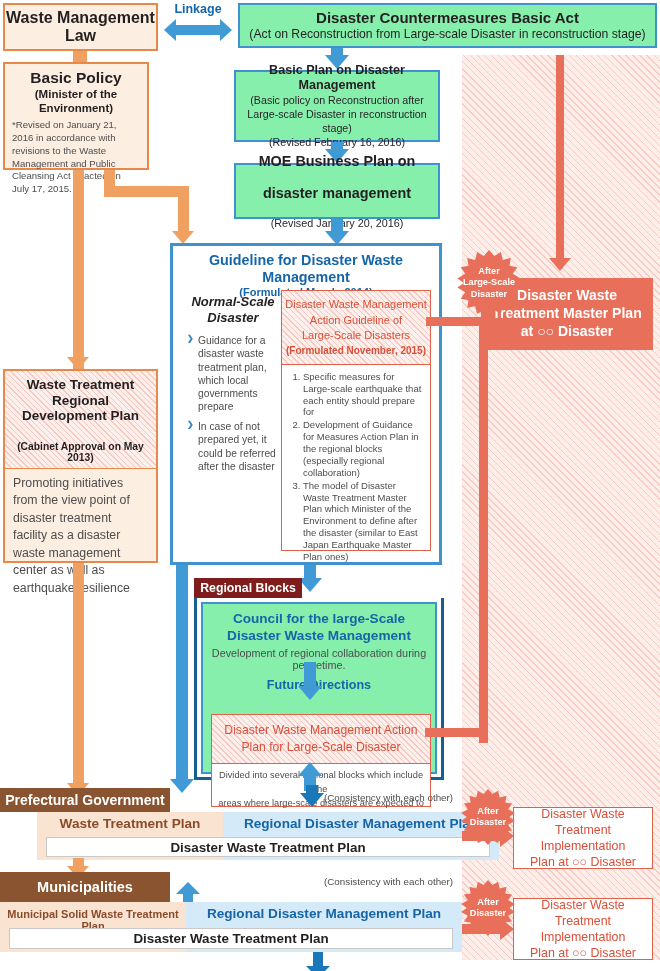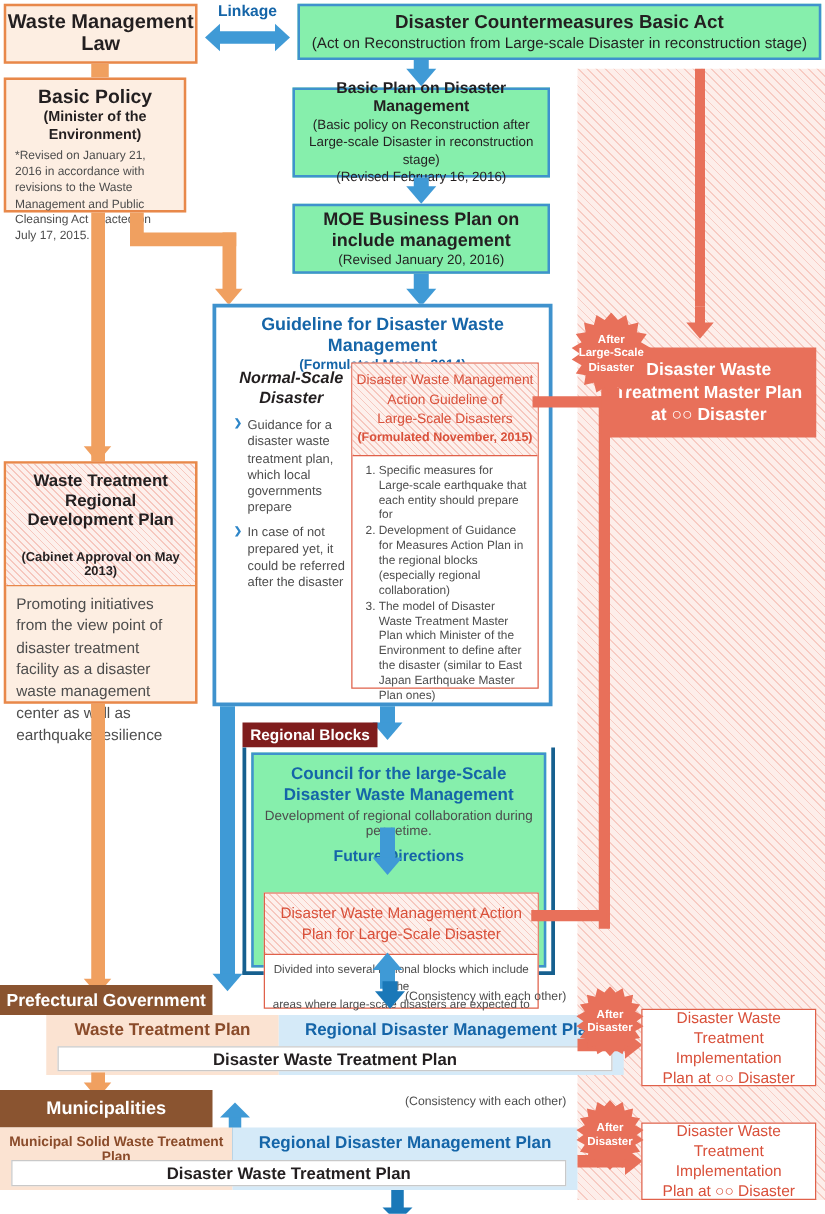--- a/index.html
+++ b/index.html
@@ -131,23 +131,23 @@
 <div class="abs bx-blue ctr" style="left:234px;top:70px;width:206px;height:72px;padding:4px 4px;">
   <div class="b t-dark" style="font-size:12.6px;line-height:1.2;">Basic Plan on Disaster Management</div>
   <div class="t-dark" style="font-size:10.7px;line-height:1.32;">(Basic policy on Reconstruction after</div>
   <div class="t-dark" style="font-size:10.7px;line-height:1.32;">Large-scale Disaster in reconstruction stage)</div>
   <div class="t-dark" style="font-size:10.7px;line-height:1.32;">(Revised February 16, 2016)</div>
 </div>
 
 <div class="abs bar-b" style="left:331px;top:142px;width:12px;height:8px;"></div>
 <div class="abs arr-down-b" style="left:325px;top:149px;"></div>
 
-<div class="abs bx-blue ctr" style="left:234px;top:163px;width:206px;height:56px;padding:3px 4px;">
+<div class="abs bx-blue ctr" style="left:234px;top:163px;width:206px;height:56px;padding:3px 4px;gap:15px;">
   <div class="b t-dark" style="font-size:14.4px;line-height:1.16;">MOE Business Plan on</div>
-  <div class="b t-dark" style="font-size:14.4px;line-height:1.16;">include management</div>
+  <div class="b t-dark" style="font-size:14.4px;line-height:1.16;">disaster management</div>
   <div class="t-dark" style="font-size:10.8px;margin-top:1px;">(Revised January 20, 2016)</div>
 </div>
 
 <div class="abs bar-b" style="left:331px;top:219px;width:12px;height:14px;"></div>
 <div class="abs arr-down-b" style="left:325px;top:231px;"></div>
 
 <div class="abs bx-blue-thick" style="left:170px;top:243px;width:272px;height:322px;padding:6px 8px;">
   <div class="b t-blue" style="font-size:14.3px;text-align:center;line-height:1.2;">Guideline for Disaster Waste Management</div>
   <div class="b t-blue" style="font-size:11px;text-align:center;">(Formulated March, 2014)</div>
 

